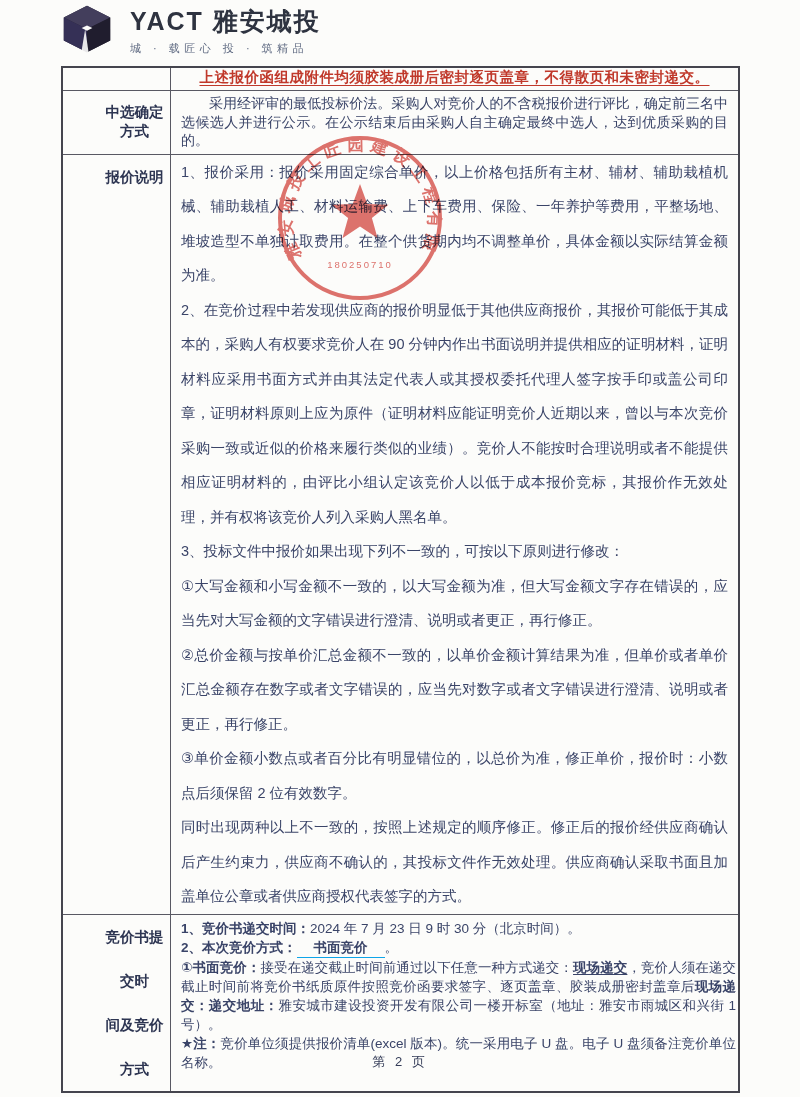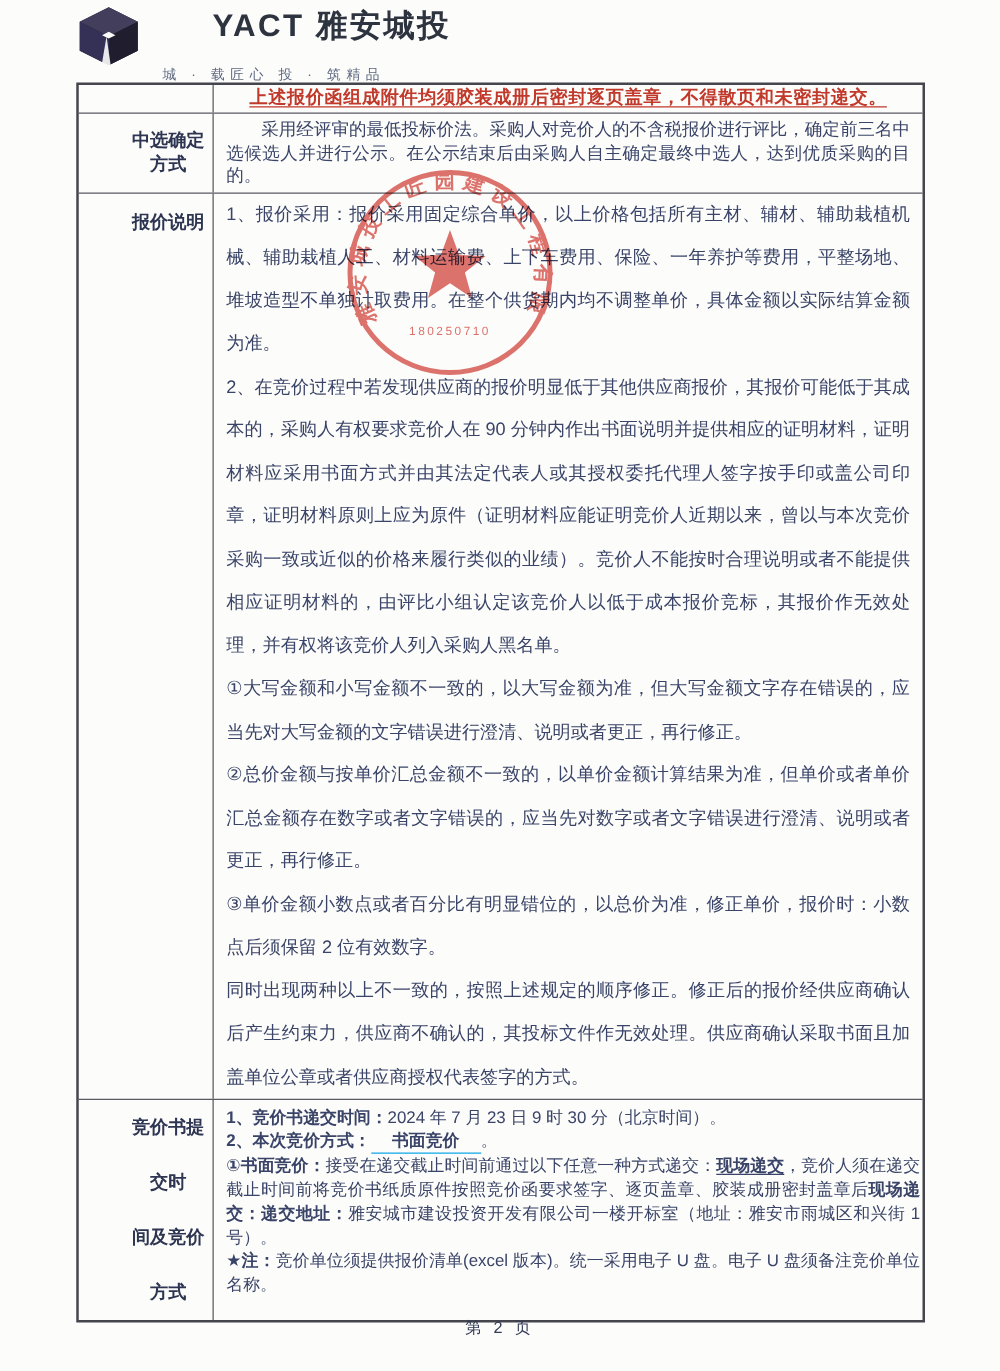--- a/index.html
+++ b/index.html
@@ -2,22 +2,22 @@
 <html><head>
 <meta charset="utf-8">
 <style>
   html,body{margin:0;padding:0;background:#e8e8e8;}
   .page{position:relative;width:800px;height:1097px;margin:0 auto;background:#fcfcfa;
         font-family:"Liberation Sans","DejaVu Sans",sans-serif;color:#3a4468;overflow:hidden;}
   
   .brand{position:absolute;left:60px;top:4px;display:flex;align-items:flex-start;}
   .cube{width:54px;height:50px;margin-right:16px;}
   .brand-text{padding-top:4px;}
-  .brand-name{font-size:25px;font-weight:bold;color:#2e3340;letter-spacing:2px;line-height:26px;margin-left:40px;}
-  .brand-tagline{font-size:11px;color:#5d6880;letter-spacing:4.5px;margin-top:18px;}
+  .brand-name{font-size:25px;font-weight:bold;color:#2e3340;letter-spacing:2px;line-height:26px;}
+  .brand-tagline{font-size:11px;color:#5d6880;letter-spacing:4.5px;margin-top:7px;}
   
   .tbl{position:absolute;left:61px;top:66px;width:679px;border:2px solid #45454e;box-sizing:border-box;}
   .row{display:flex;border-top:1px solid #595963;}
   .row:first-child{border-top:none;}
   .lab{flex:0 0 108px;width:108px;border-right:1px solid #595963;display:flex;flex-direction:column;
        align-items:center;justify-content:center;text-align:center;font-weight:bold;font-size:14.5px;
        color:#2d3552;box-sizing:border-box;padding-left:36px;}
   .con{flex:1;padding:2px 10px;box-sizing:border-box;min-width:0;}
   .row-notice{height:22px;}
   .row-notice .con{display:flex;align-items:flex-start;justify-content:center;padding:0 10px;}
@@ -75,20 +75,21 @@
       <div class="con">
         <p>采用经评审的最低投标价法。采购人对竞价人的不含税报价进行评比，确定前三名中选候选人并进行公示。在公示结束后由采购人自主确定最终中选人，达到优质采购的目的。</p>
       </div>
     </div>
 
     <div class="row row-quote">
       <div class="lab">报价说明</div>
       <div class="con">
         <p>1、报价采用：报价采用固定综合单价，以上价格包括所有主材、辅材、辅助栽植机械、辅助栽植人工、材料运输费、上下车费用、保险、一年养护等费用，平整场地、堆坡造型不单独计取费用。在整个供货期内均不调整单价，具体金额以实际结算金额为准。</p>
         <p>2、在竞价过程中若发现供应商的报价明显低于其他供应商报价，其报价可能低于其成本的，采购人有权要求竞价人在 90 分钟内作出书面说明并提供相应的证明材料，证明材料应采用书面方式并由其法定代表人或其授权委托代理人签字按手印或盖公司印章，证明材料原则上应为原件（证明材料应能证明竞价人近期以来，曾以与本次竞价采购一致或近似的价格来履行类似的业绩）。竞价人不能按时合理说明或者不能提供相应证明材料的，由评比小组认定该竞价人以低于成本报价竞标，其报价作无效处理，并有权将该竞价人列入采购人黑名单。</p>
+        <p>3、投标文件中报价如果出现下列不一致的，可按以下原则进行修改：</p>
         <p>①大写金额和小写金额不一致的，以大写金额为准，但大写金额文字存在错误的，应当先对大写金额的文字错误进行澄清、说明或者更正，再行修正。</p>
         <p>②总价金额与按单价汇总金额不一致的，以单价金额计算结果为准，但单价或者单价汇总金额存在数字或者文字错误的，应当先对数字或者文字错误进行澄清、说明或者更正，再行修正。</p>
         <p>③单价金额小数点或者百分比有明显错位的，以总价为准，修正单价，报价时：小数点后须保留 2 位有效数字。</p>
         <p>同时出现两种以上不一致的，按照上述规定的顺序修正。修正后的报价经供应商确认后产生约束力，供应商不确认的，其投标文件作无效处理。供应商确认采取书面且加盖单位公章或者供应商授权代表签字的方式。</p>
       </div>
     </div>
 
     <div class="row row-submit">
       <div class="lab">
         <span>竞价书提交时</span>

